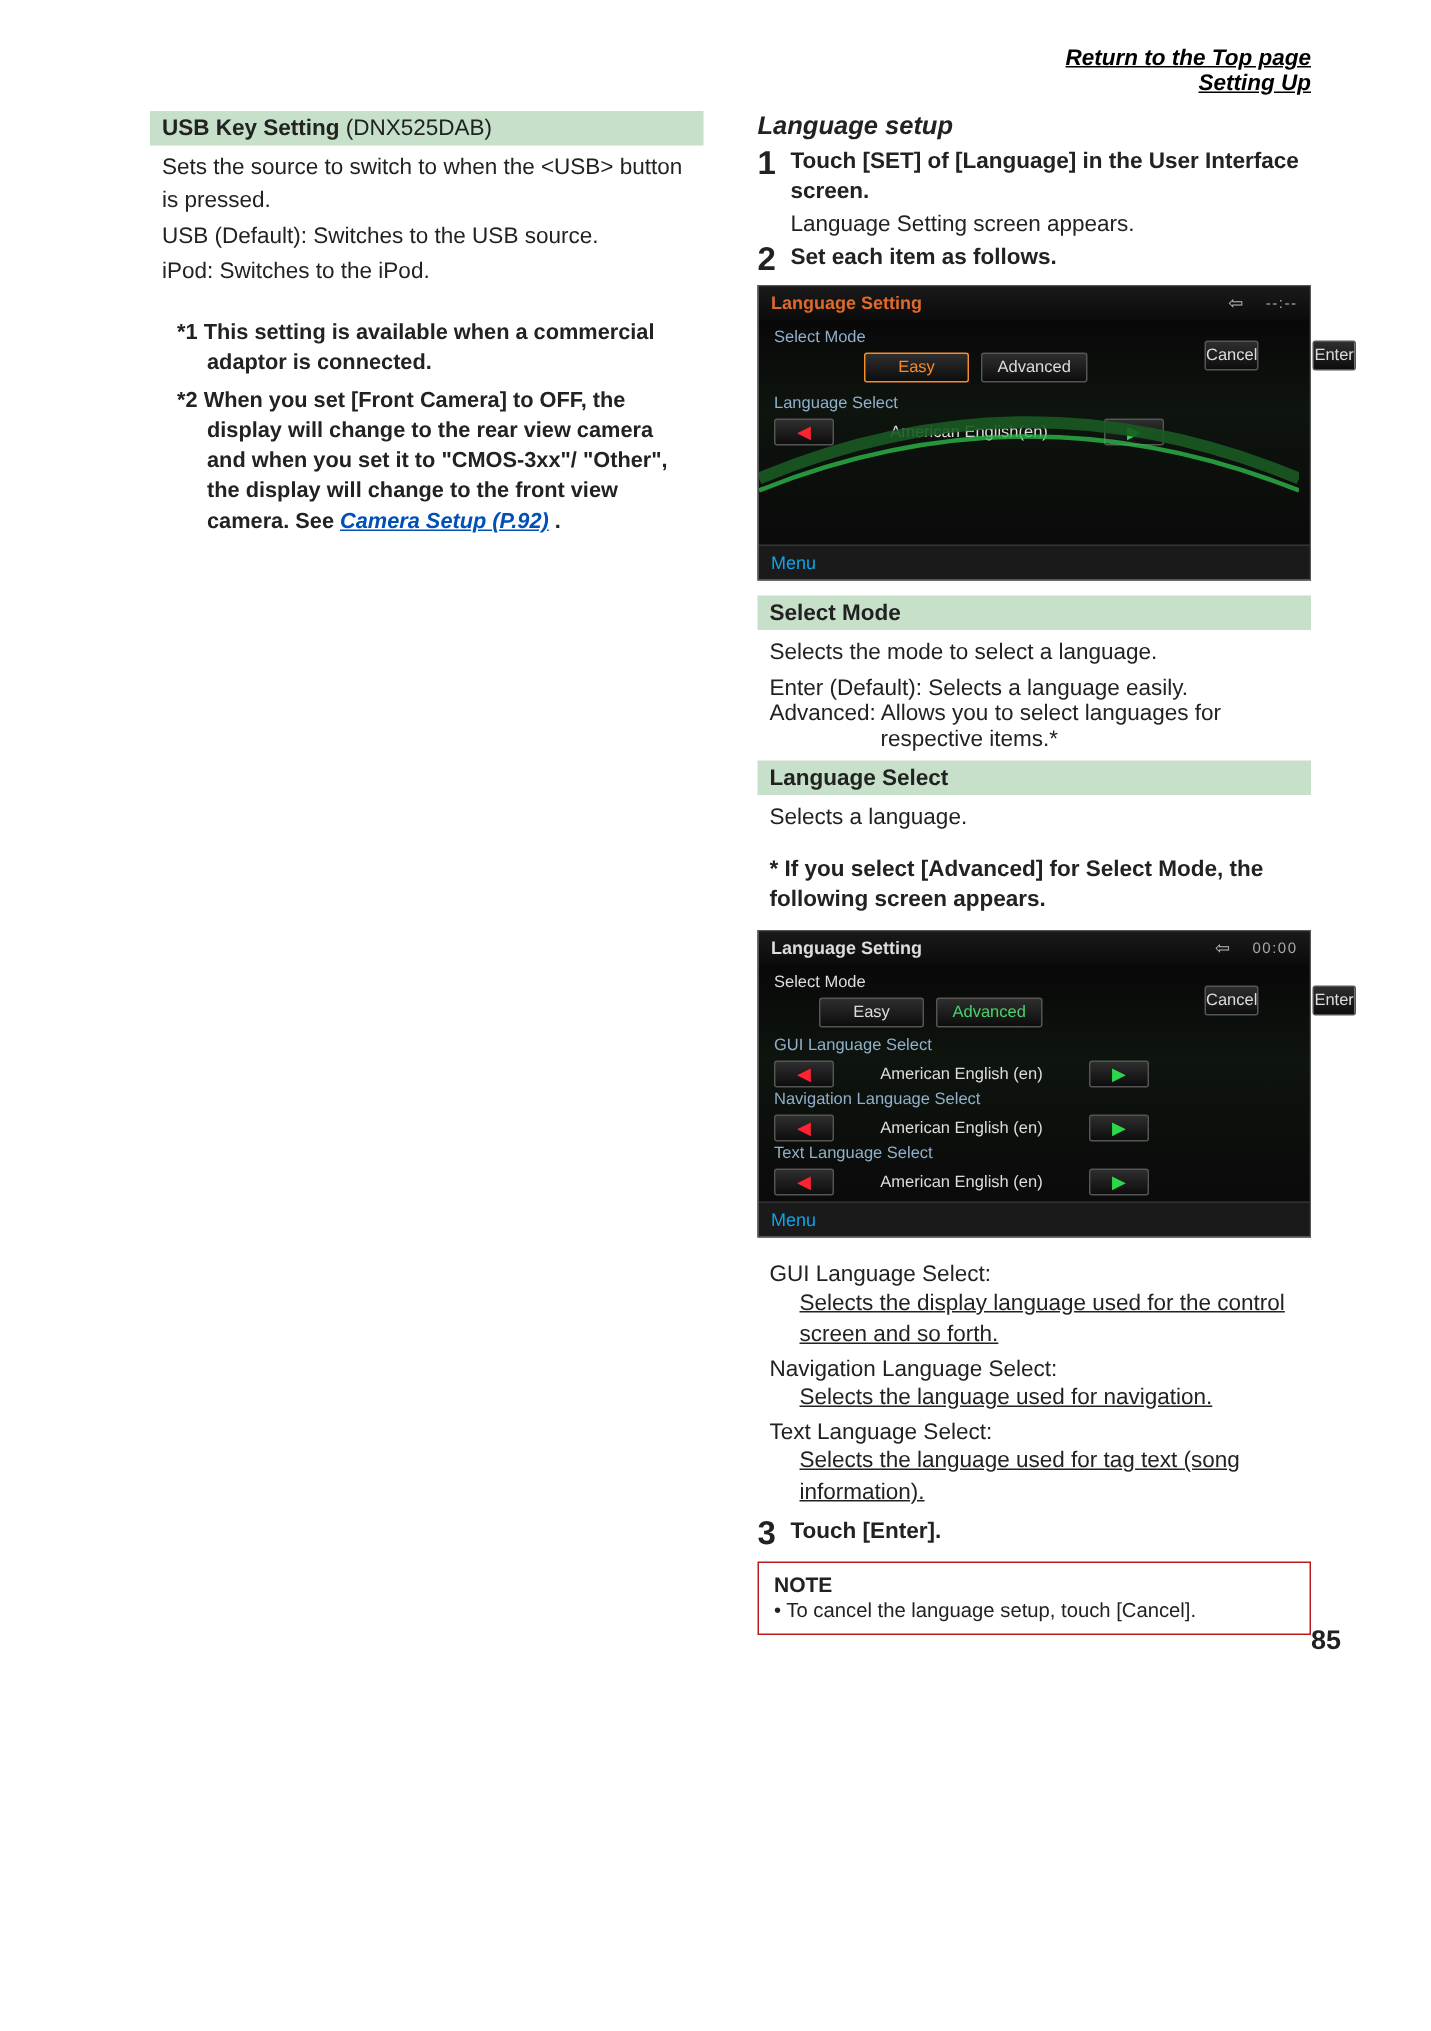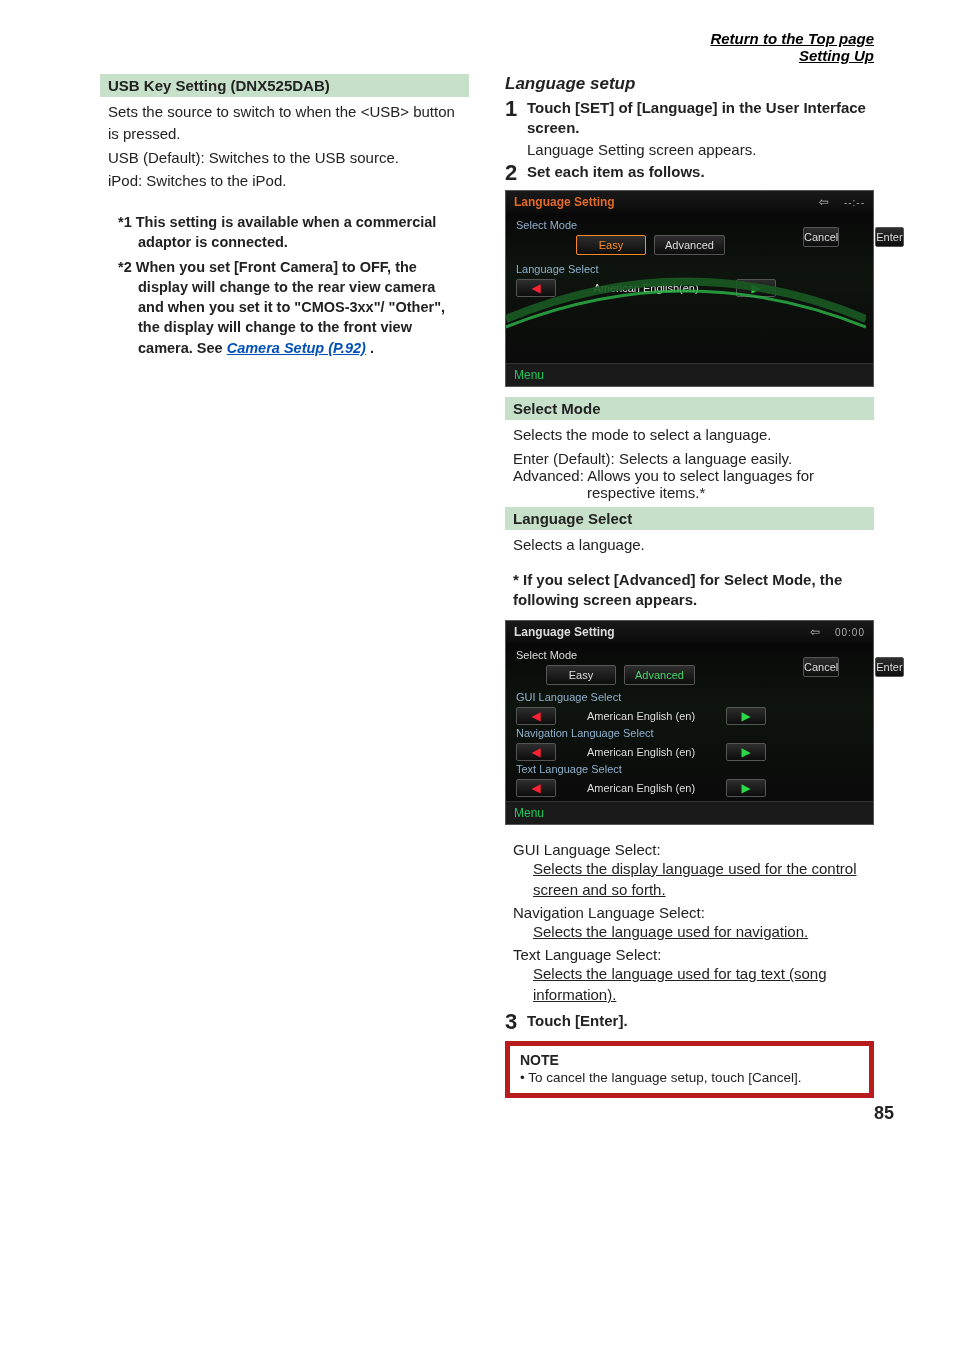--- a/index.html
+++ b/index.html
@@ -4,21 +4,21 @@
 <style>
   * { box-sizing: border-box; margin: 0; padding: 0; }
   html, body { width: 954px; font-family: "Segoe UI", Arial, sans-serif; background: #fff; color: #222; }
   .page { padding: 30px 80px 30px 100px; position: relative; }
   .top-links { text-align: right; font-weight: 700; font-style: italic; font-size: 15px; margin-bottom: 10px; }
   .top-links a { color: #000000; text-decoration: underline; display: block; }
   .cols { display: flex; gap: 36px; }
   .col { width: 50%; }
 
   .section-bar { background: #c7e0c9; font-weight: 700; padding: 3px 8px; font-size: 15px; }
-  .section-bar .sub { font-weight: 700; margin-top: 21px; }
+  .section-bar .sub { font-weight: 400; margin-top: 21px; }
 
   .body-text { font-size: 15px; padding: 4px 8px; line-height: 1.45; }
   .body-text .tight { margin-top: 2px; }
 
   .ft-note { font-size: 14.5px; font-weight: 700; padding: 2px 8px 2px 18px; text-indent: -20px; margin-left: 20px; line-height: 1.4; }
   .ft-note a { color: #0050b8; font-style: italic; text-decoration: underline; }
 
   .subhead { font-style: italic; font-weight: 700; font-size: 17px; margin-bottom: 4px; }
 
   .step { display: flex; align-items: flex-start; gap: 6px; margin: 4px 0; }
@@ -38,43 +38,43 @@
   .shot .main { flex:1; }
   .shot .side { width: 60px; display:flex; flex-direction:row; gap: 18px; justify-content:flex-start; padding-top:10px; }
   .shot .row-lbl { color:#8fb0cc; font-size:11px; margin:2px 0 4px; }
   .shot .btn { display:inline-flex; align-items:center; justify-content:center; min-width:70px; height:20px; padding:0 10px; color:#ddd; background: linear-gradient(#2e2e2e,#0d0d0d); border:1px solid #555; border-radius:2px; font-size:11px; }
   .shot .btn.active { color:#fa8b2a; border-color:#fa8b2a; }
   .shot .btn.green { color:#4bd36a; }
   .shot .sel { display:flex; align-items:center; gap:4px; }
   .shot .sel .arrow { width:40px; color:#f23; text-align:center; background:linear-gradient(#2e2e2e,#0d0d0d); border:1px solid #555; height:18px; line-height:16px; border-radius:2px;}
   .shot .sel .arrow.r { color:#2bd84a; }
   .shot .sel .val { flex:1; text-align:center; color:#ddd; font-size:11px; }
-  .shot .menu { color:#22c55e; padding:4px 8px; border-top:1px solid #333; background:#1a1a1a; font-size:12px; }
+  .shot .menu { color:#0ea5e9; padding:4px 8px; border-top:1px solid #333; background:#1a1a1a; font-size:12px; }
   .shot .side .sbtn { display:inline-flex; align-items:center; justify-content:center; height:20px; color:#ddd; background:linear-gradient(#2e2e2e,#0d0d0d); border:1px solid #555; border-radius:2px; font-size:11px; }
 
   .shot.easy .green-arc { position:absolute; left:0; right:0; top:78px; height:60px; pointer-events:none; }
 
   .field-bar { background: #c7e0c9; font-weight: 700; padding: 3px 8px; font-size: 15px; margin-top:6px; }
   .field-desc { font-size: 15px; padding: 4px 8px; line-height:1.45; }
   .kv { padding-left: 8px; font-size:15px; }
   .kv .k { display:inline; }
   .kv .v { display:inline; }
   .kv.hang { padding-left: 82px; text-indent:-74px; }
 
   .star-note { font-weight:700; font-size:15px; padding: 4px 8px; margin-top:6px; line-height:1.35;}
 
   .glossary { font-size:15px; padding: 2px 8px; }
   .glossary .g-term { margin-top:4px; }
   .glossary .g-desc { padding-left: 20px; line-height:1.4;text-decoration:underline; }
 
-  .note-box { border:5px solid #b91c1c; padding:6px 10px 8px; margin:8px 0 0; }
+  .note-box { border:1px solid #b91c1c; padding:6px 10px 8px; margin:8px 0 0; }
   .note-box .note-h { font-weight:800; font-size:14px; margin-bottom:2px; }
   .note-box .note-line { font-size:13.5px; }
 
-  .page-num { position:absolute; bottom: 4px; right: 60px; font-weight:800; font-size:18px; }
+  .page-num { position:absolute; bottom: 16px; right: 60px; font-weight:800; font-size:18px; }
 </style>
 </head>
 <body>
 
 <div class="page">
   <div class="top-links">
     <a>Return to the Top page</a>
     <a>Setting Up</a>
   </div>
 

